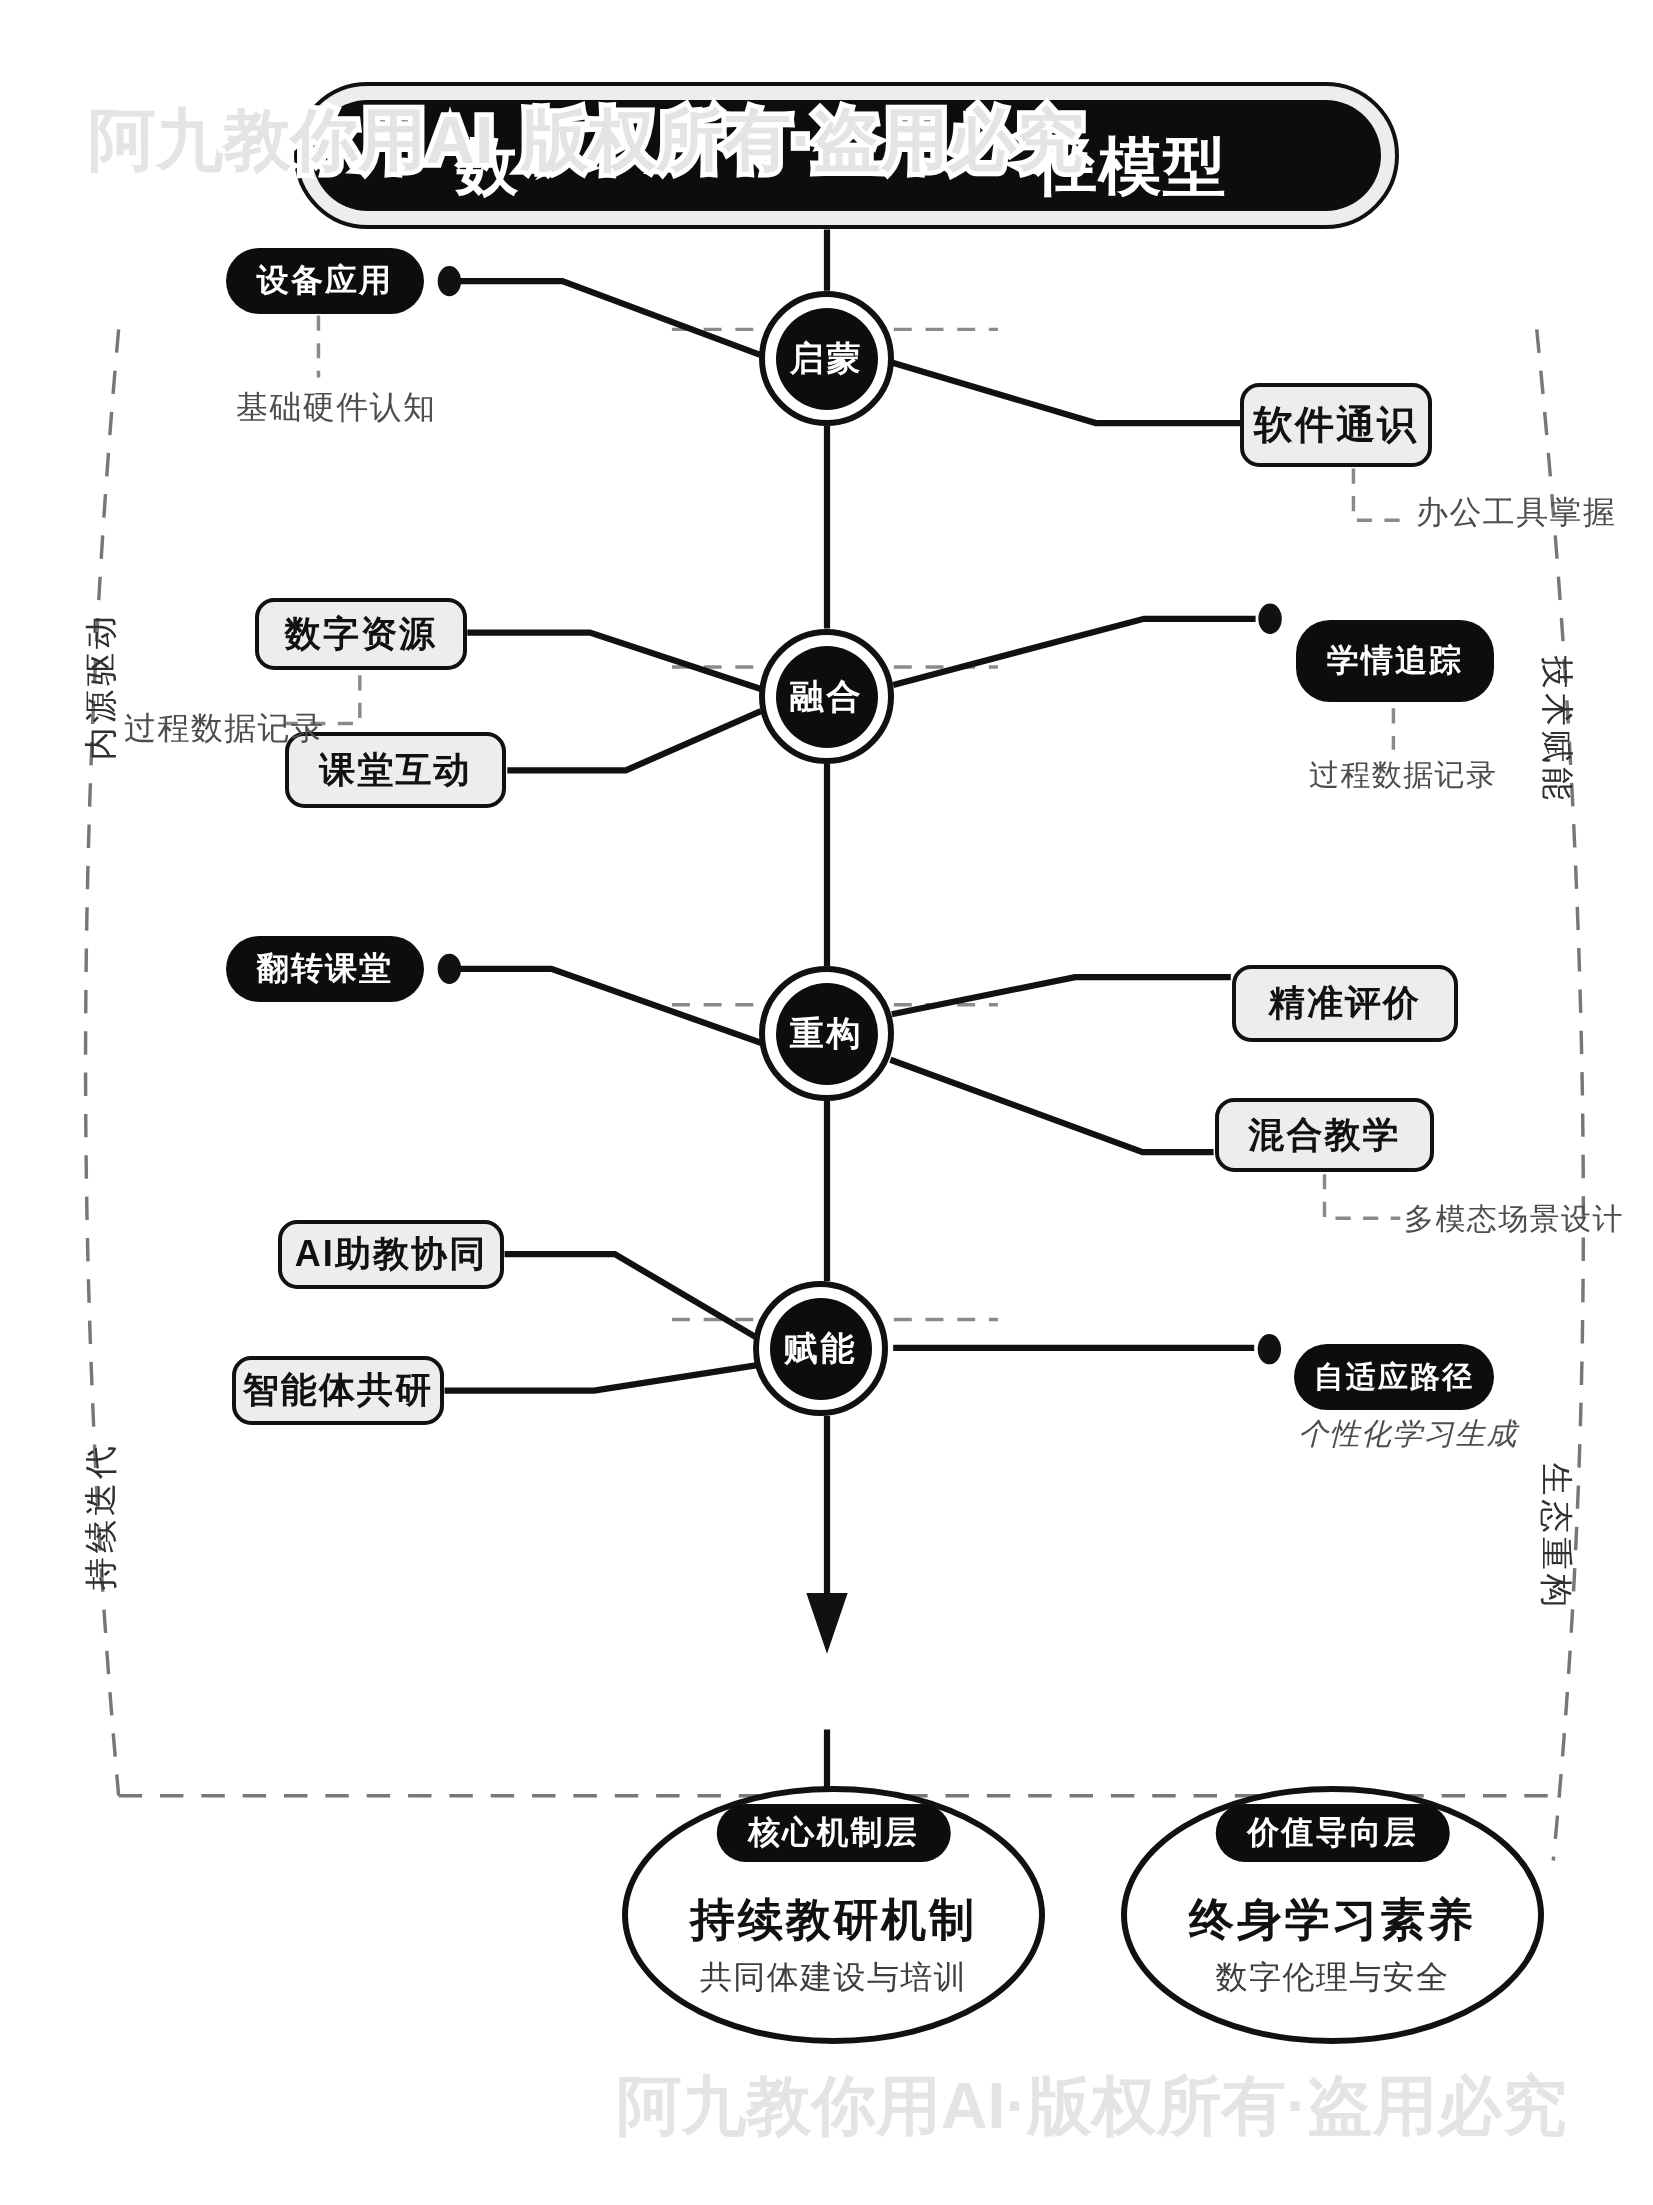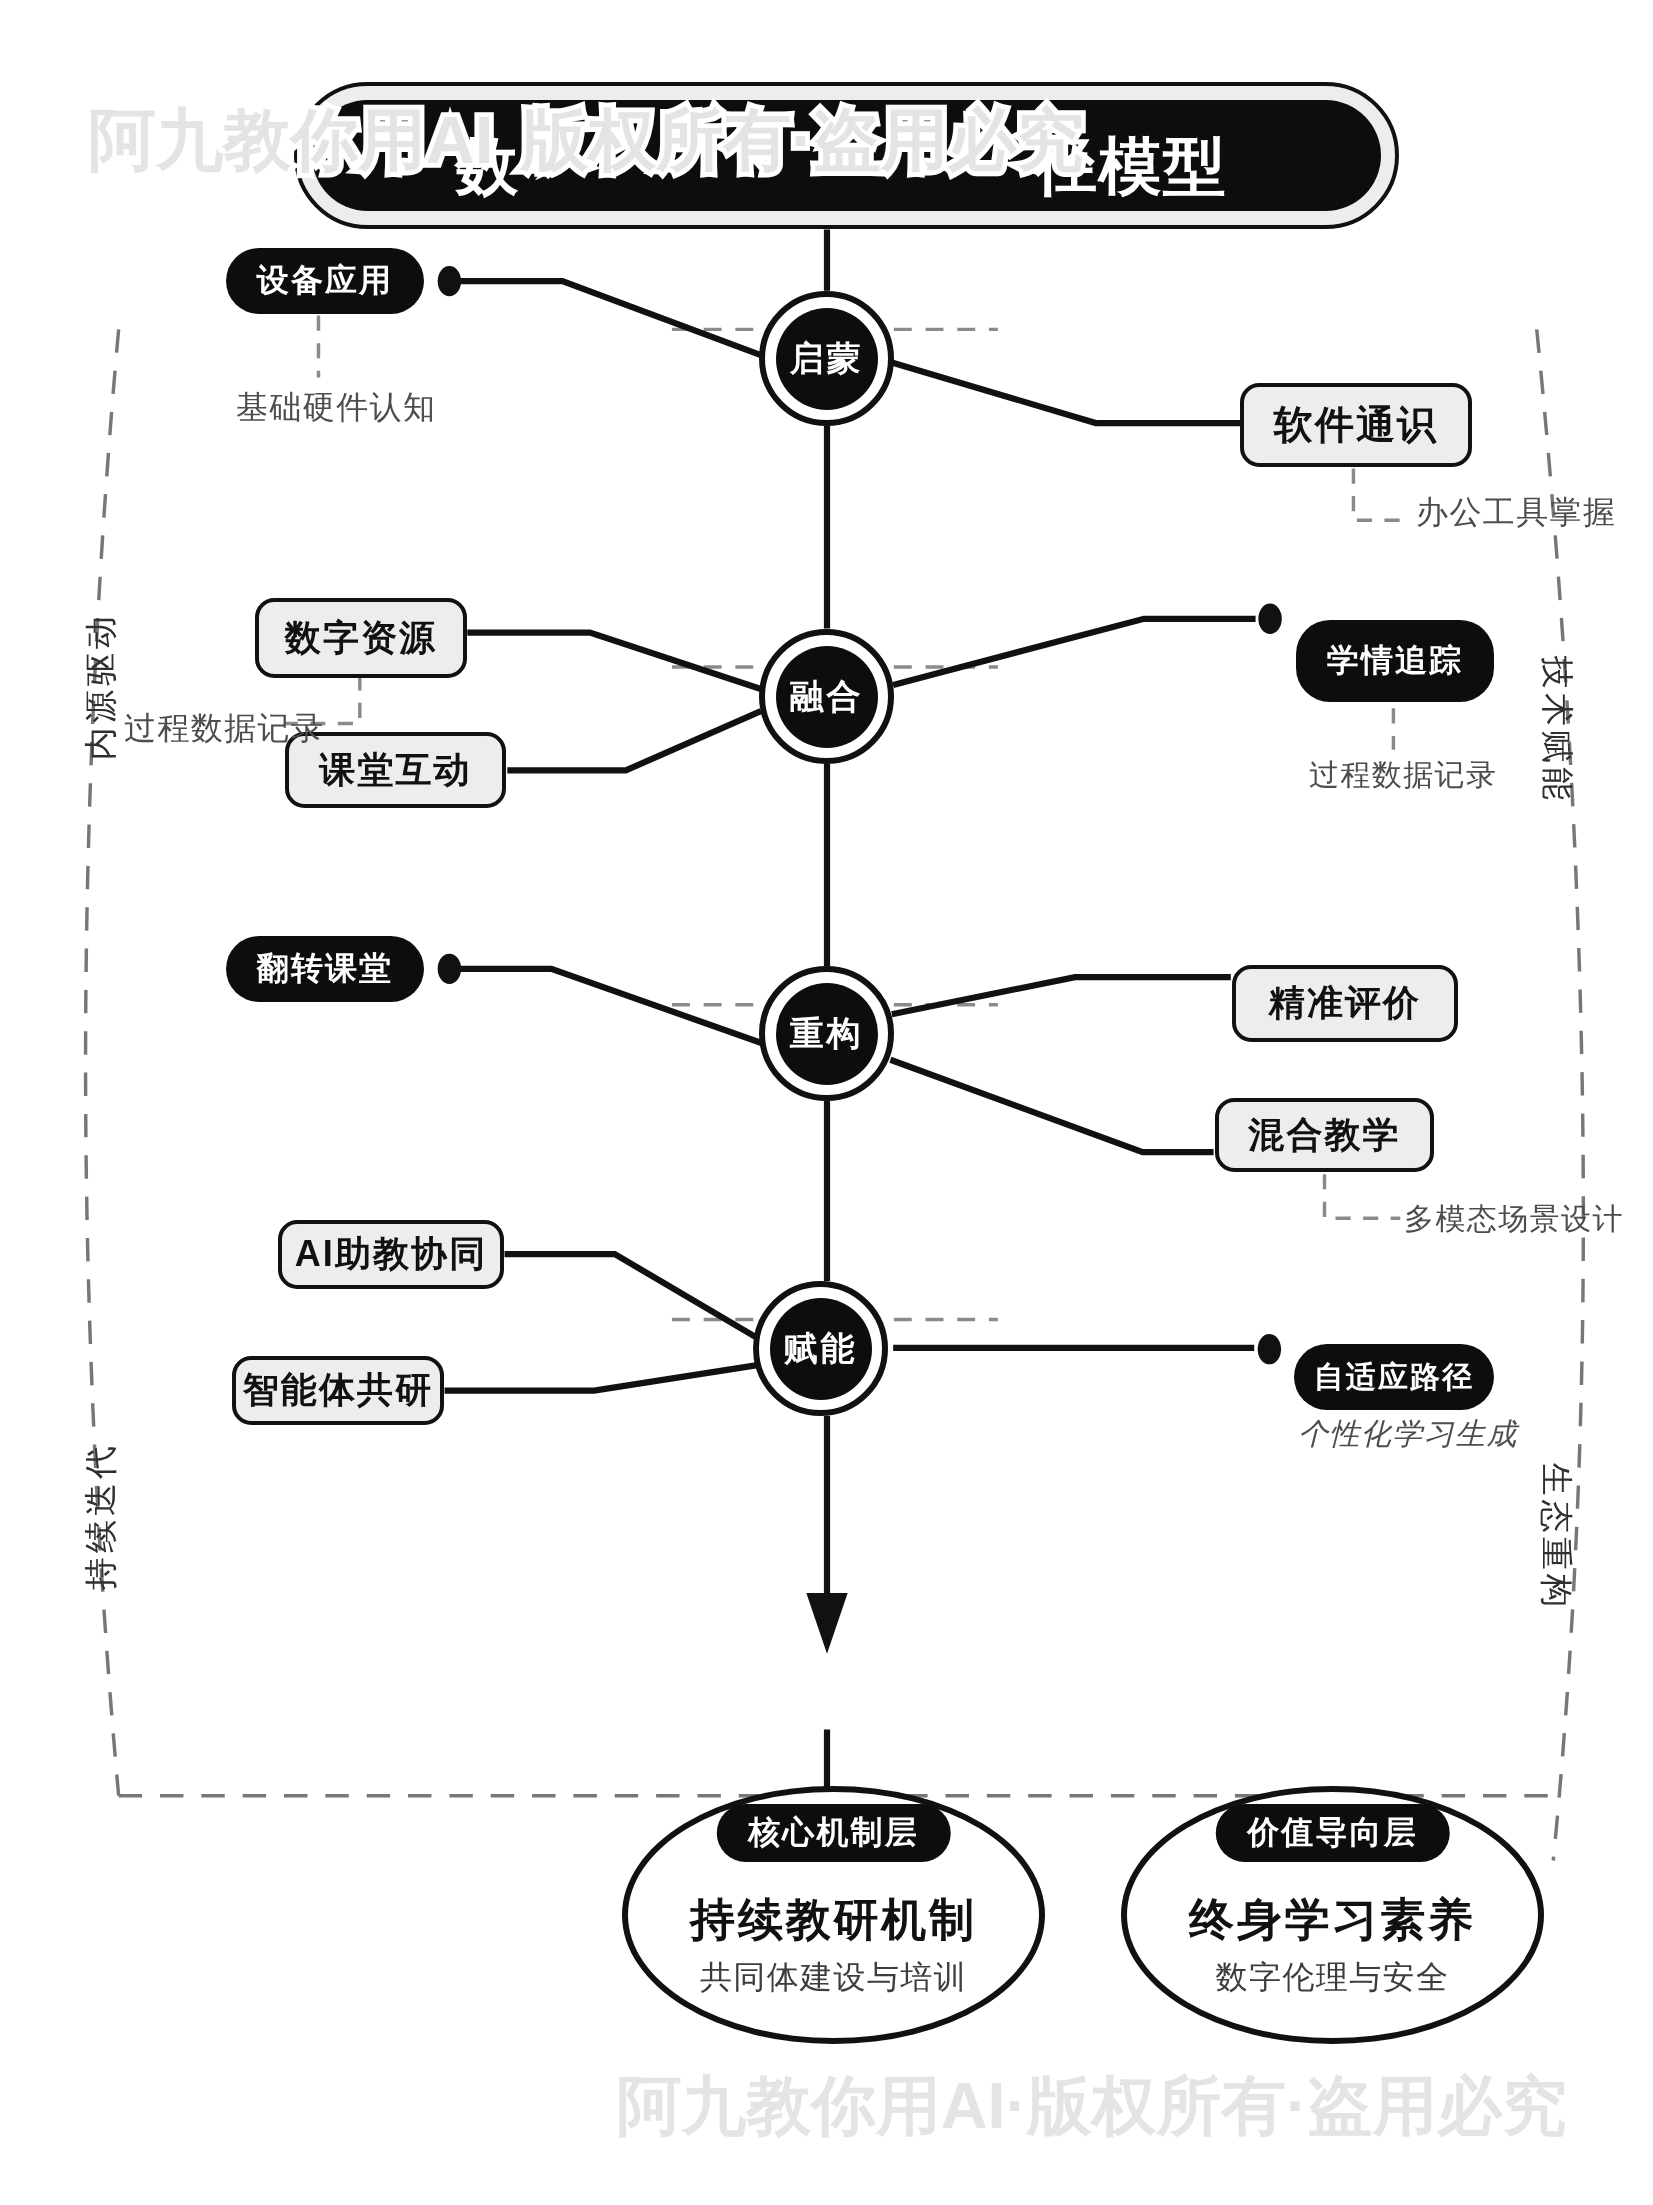--- a/index.html
+++ b/index.html
@@ -105,22 +105,22 @@
   </div>
   <div class="node" style="left:753px;top:1281px;">
     <div class="node-inner">赋能</div>
   </div>
 
   <div class="pill-black" style="left:226px;top:248px;width:198px;height:66px;">设备应用</div>
   <div class="pill-black" style="left:226px;top:936px;width:198px;height:66px;">翻转课堂</div>
   <div class="pill-black" style="left:1296px;top:620px;width:198px;height:82px;">学情追踪</div>
   <div class="pill-black" style="left:1294px;top:1316px;width:200px;height:66px;font-size:30px;margin-top:28px;">自适应路径</div>
 
-  <div class="box-gray" style="left:1240px;top:383px;width:232px;height:84px;font-size:39px;">软件通识</div>
-  <div class="box-gray" style="left:255px;top:598px;width:212px;height:80px;">数字资源</div>
+  <div class="box-gray" style="left:1240px;top:383px;width:192px;height:84px;font-size:39px;">软件通识</div>
+  <div class="box-gray" style="left:255px;top:598px;width:212px;height:72px;">数字资源</div>
   <div class="box-gray" style="left:285px;top:732px;width:221px;height:76px;">课堂互动</div>
   <div class="box-gray" style="left:1232px;top:965px;width:226px;height:77px;">精准评价</div>
   <div class="box-gray" style="left:1215px;top:1098px;width:219px;height:74px;">混合教学</div>
   <div class="box-gray" style="left:278px;top:1220px;width:226px;height:69px;">AI助教协同</div>
   <div class="box-gray" style="left:232px;top:1356px;width:212px;height:69px;">智能体共研</div>
 
   <div class="note" style="left:236px;top:386px;">基础硬件认知</div>
   <div class="note" style="left:1416px;top:491px;">办公工具掌握</div>
   <div class="note" style="left:124px;top:707px;">过程数据记录</div>
   <div class="note" style="left:1309px;top:755px;font-size:30px;">过程数据记录</div>

